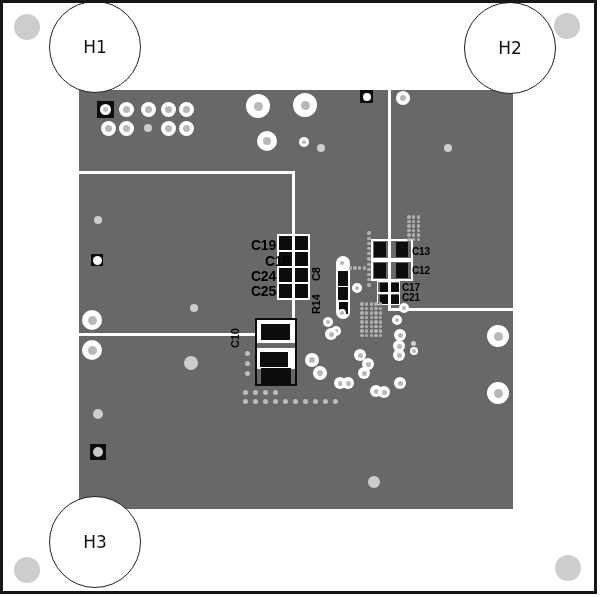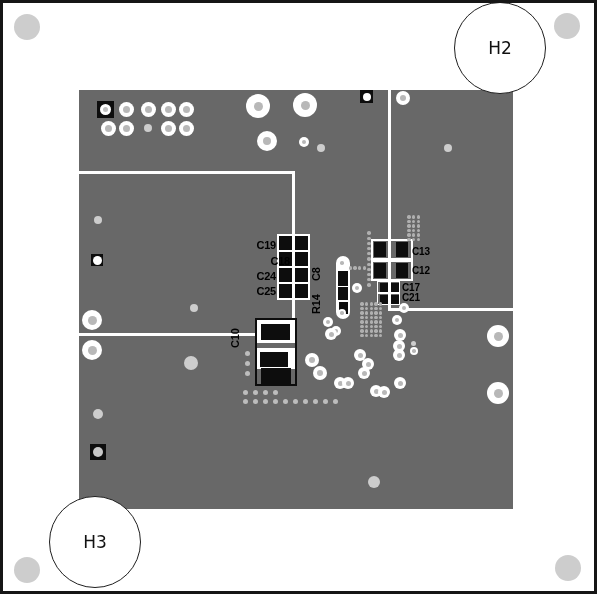--- a/index.html
+++ b/index.html
@@ -13,21 +13,21 @@
            z-index:6; pointer-events:none; }
   .hole { position:absolute; width:92px; height:92px; border-radius:50%; background:#ffffff;
           border:1.5px solid #1f1f1f; display:flex; align-items:center; justify-content:center;
           z-index:5; font-size:17px; color:#111; font-family:"DejaVu Sans", sans-serif; }
   .trace { position:absolute; background:#ffffff; }
   .padblk { position:absolute; background:#0d0d0d; }
   .whitebox { position:absolute; background:#ffffff; }
   .outline-w { position:absolute; border:2px solid #ffffff; background:transparent; }
   .outline-w-thin { position:absolute; border:1.5px solid #ffffff; background:transparent; }
   .outline-b { position:absolute; border:2px solid #0d0d0d; background:transparent; }
-  .silk { position:absolute; color:#000; font-weight:bold; font-size:11px; line-height:13px;
+  .silk { position:absolute; color:#000; font-weight:bold; font-size:14px; line-height:13px;
           letter-spacing:-0.2px; font-family:"Liberation Sans", sans-serif; }
   .silk.sm { font-size:10px; line-height:11px; }
   .vlabel { position:absolute; color:#000; font-weight:bold; font-size:11px; height:12px;
             line-height:12px; letter-spacing:-0.2px; transform-origin:0 100%;
             transform:rotate(-90deg); white-space:nowrap;
             font-family:"Liberation Sans", sans-serif; }
   .r { text-align:right; }
 </style>
 </head>
 <body>
@@ -282,21 +282,24 @@
       <div class="c" style="left: 379.1px; top: 302.3px; width: 3.4px; height: 3.4px; background: rgb(176, 176, 176);"></div>
       <div class="c" style="left: 379.1px; top: 306.8px; width: 3.4px; height: 3.4px; background: rgb(176, 176, 176);"></div>
       <div class="c" style="left: 379.1px; top: 311.3px; width: 3.4px; height: 3.4px; background: rgb(176, 176, 176);"></div>
       <div class="c" style="left: 379.1px; top: 315.8px; width: 3.4px; height: 3.4px; background: rgb(176, 176, 176);"></div>
       <div class="c" style="left: 379.1px; top: 320.3px; width: 3.4px; height: 3.4px; background: rgb(176, 176, 176);"></div>
       <div class="c" style="left: 379.1px; top: 324.8px; width: 3.4px; height: 3.4px; background: rgb(176, 176, 176);"></div>
       <div class="c" style="left: 379.1px; top: 329.3px; width: 3.4px; height: 3.4px; background: rgb(176, 176, 176);"></div>
       <div class="c" style="left: 379.1px; top: 333.8px; width: 3.4px; height: 3.4px; background: rgb(176, 176, 176);"></div>
     </div>
 
-  <div class="hole" style="left:454px; top:2px;">
+  <div class="hole" style="left:49px; top:1px;">
+    <span>H1</span>
+  </div>
+  <div class="hole" style="left:464px; top:2px;">
     <span>H2</span>
   </div>
   <div class="hole" style="left:49px; top:496px;">
     <span>H3</span>
   </div>
 
   <div class="frame"></div>
 </div>
 
 </body></html>

